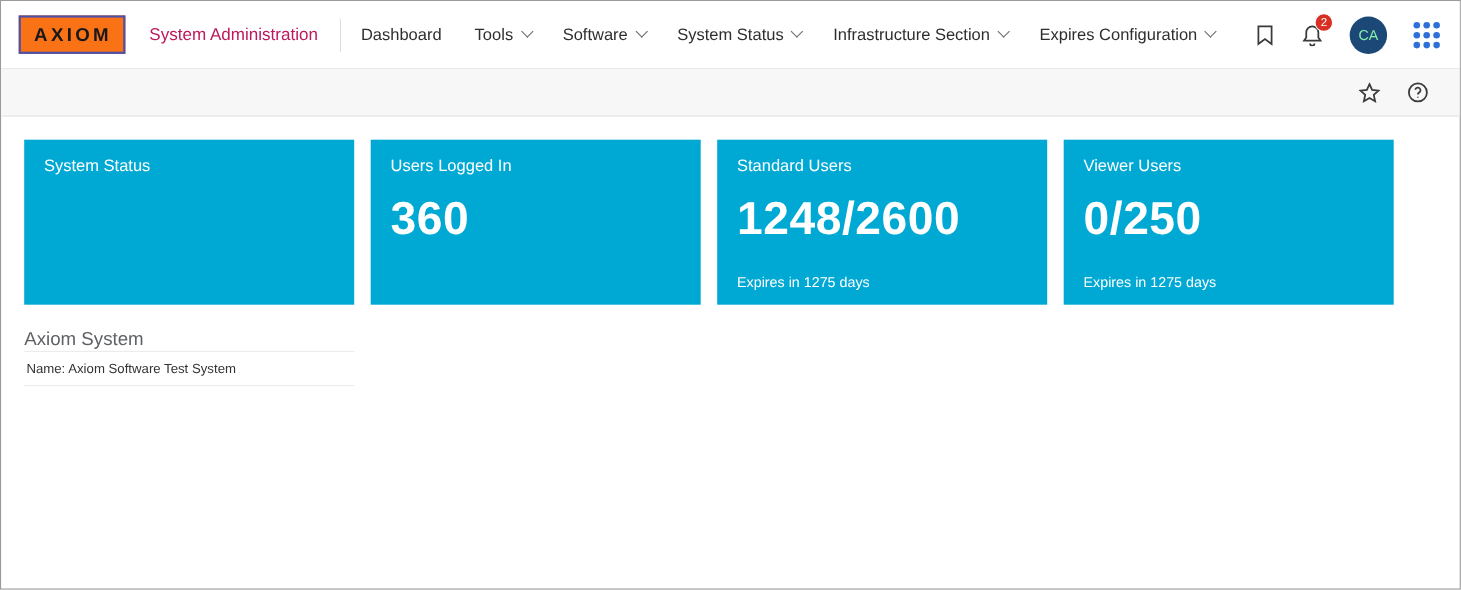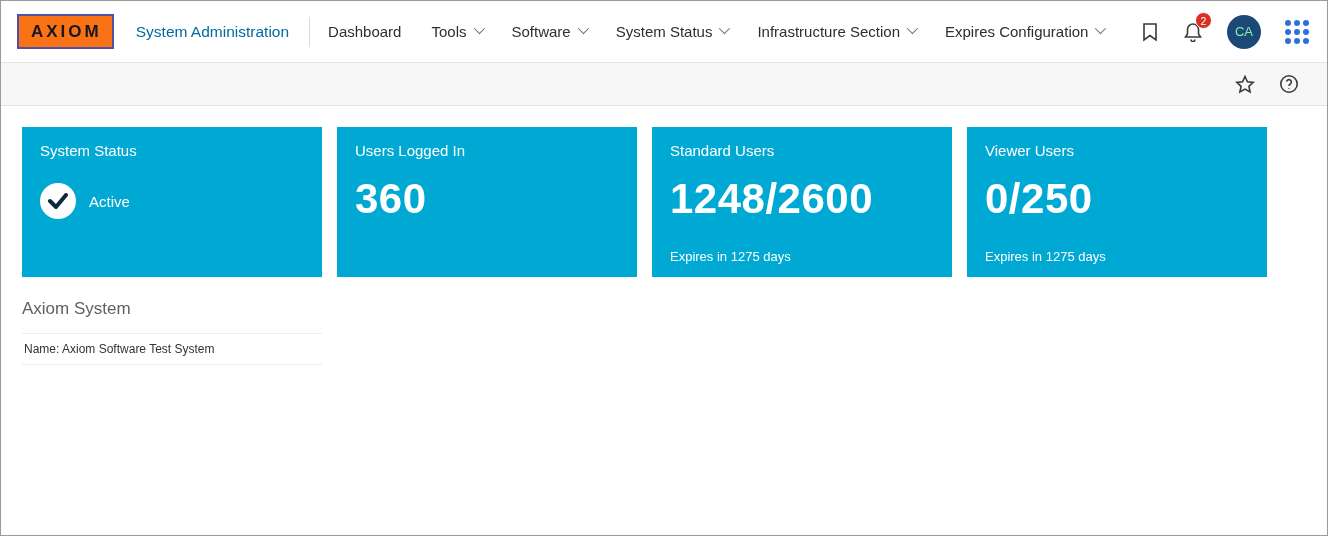--- a/index.html
+++ b/index.html
@@ -27,21 +27,21 @@
     font-size: 17px;
     font-weight: 700;
     letter-spacing: 3px;
     color: #17171c;
     background: #f97316;
     cursor: pointer;
   }
   .app-title {
     margin-left: 22px;
     font-size: 15.5px;
-    color: #0369a1;
+    color: #be185d;
   }
   .vdivider {
     width: 1px;
     height: 30px;
     background: #dcdcdc;
     margin: 0 18px 0 20px;
   }
   .nav { display: flex; align-items: center; gap: 30px; }
   .nav-item {
     display: flex;
@@ -150,21 +150,20 @@
     left: 18px;
     bottom: 13px;
     font-size: 13px;
   }
 
   
   .sysinfo { margin-top: 22px; }
   .sysinfo-title {
     font-size: 17px;
     color: #5f6165;
-    margin-bottom: 14px;
   }
   .sysinfo-table { width: 300px; }
   .sysinfo-row {
     border-top: 1px solid #ececec;
     padding: 8px 2px;
     font-size: 12px;
     color: #333;
   }
   .sysinfo-row:last-child { border-bottom: 1px solid #ececec; }
 
@@ -245,28 +244,20 @@
       <circle cx="10" cy="14.4" r="0.6" fill="#3a3a3a" stroke="none"></circle>
     </svg>
   </div>
 </div>
 
 <div class="main">
   <div class="cards">
 
     <div class="card">
       <div class="card-title">System Status</div>
-      <div class="status-row">
-        <div class="check-circle">
-          <svg width="20" height="16" viewBox="0 0 20 16">
-            <path d="M2 8 l6 6 L18 2" stroke="#0c2a3a" stroke-width="4" fill="none" stroke-linecap="round" stroke-linejoin="round"></path>
-          </svg>
-        </div>
-        <div class="status-text">Active</div>
-      </div>
     </div>
 
     <div class="card">
       <div class="card-title">Users Logged In</div>
       <div class="big-value">360</div>
     </div>
 
     <div class="card">
       <div class="card-title">Standard Users</div>
       <div class="big-value">1248/2600</div>

